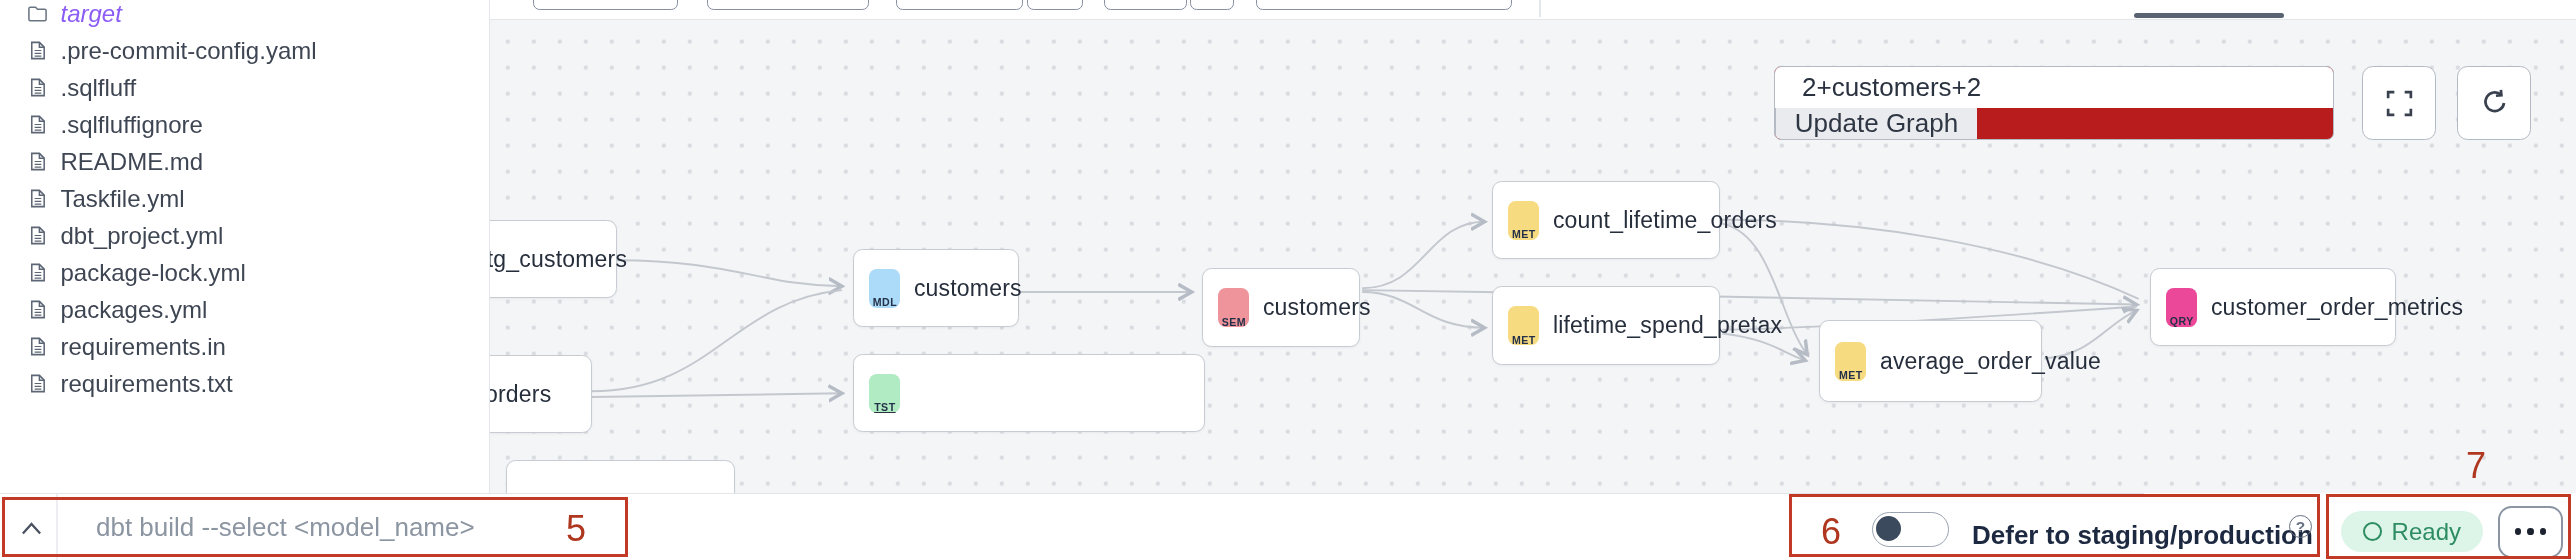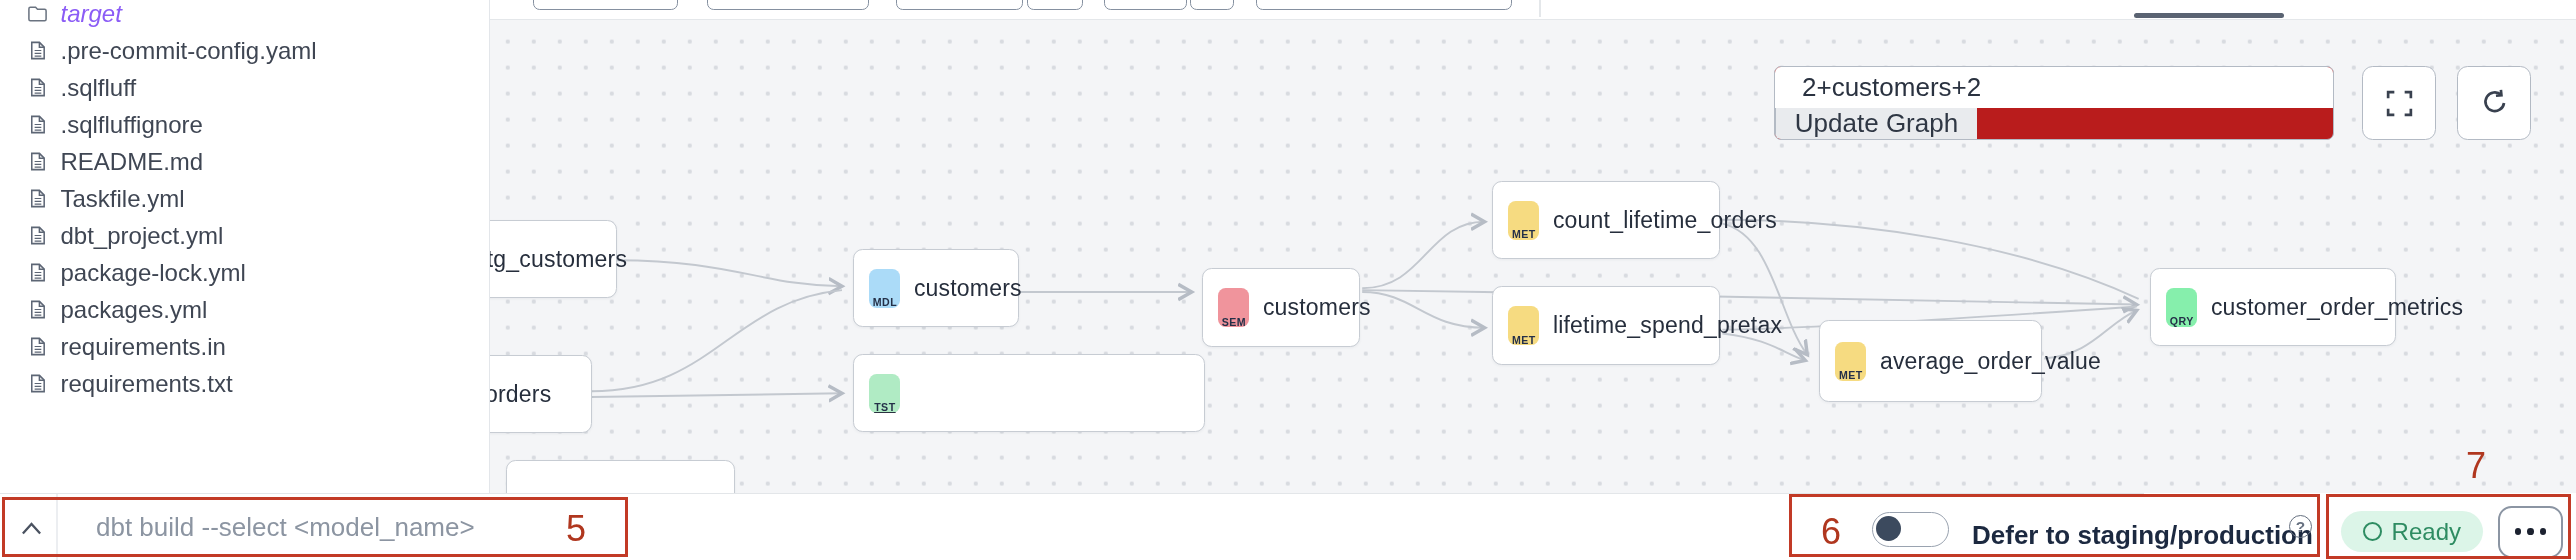--- a/index.html
+++ b/index.html
@@ -28,21 +28,21 @@
   .node{position:absolute;background:#fff;border:1.9px solid #c7ccd3;border-radius:9.6px;
         box-shadow:0 1px 2.9px rgba(40,50,70,.06);display:flex;align-items:center;
         box-sizing:border-box;z-index:2;}
   .node .nlabel{font-size:23px;color:#262e3c;white-space:nowrap;letter-spacing:0.2px;}
   .typeicon{width:31px;height:39px;border-radius:7.7px;margin:0 13.5px 0 15.4px;flex:0 0 auto;
             display:flex;flex-direction:column;align-items:center;justify-content:center;gap:28px;}
   .typeicon svg{display:block;}
   .typeicon .tlabel{font-size:10.6px;font-weight:bold;color:#243048;line-height:10.6px;
                     letter-spacing:0.5px;margin-top:1px;}
   .ic-mdl{background:#abdbf8;} .ic-tst{background:#b0ebc4;} .ic-sem{background:#f0949c;}
-  .ic-met{background:#f6db81;} .ic-qry{background:#86efac;}
+  .ic-met{background:#f6db81;} .ic-qry{background:#ec4899;}
   .node.cut{border-radius:9.6px 9.6px 0 0;}
 
   
   .filetree{position:absolute;left:0;top:0;width:489px;height:493px;background:#fff;
             border-right:1.9px solid #e3e6ea;z-index:5;overflow:hidden;}
   .filetree ul{list-style:none;margin:0;padding:0;position:absolute;left:0;top:-4.8px;width:100%;}
   .filetree li{height:37px;display:flex;align-items:center;cursor:pointer;}
   .filetree li .ticon{width:21px;height:21px;margin-left:27px;margin-right:12.5px;flex:0 0 auto;}
   .filetree li .flabel{font-size:24px;color:#3f4653;white-space:nowrap;}
   .filetree li.folder .flabel{color:#8b5cf6;font-style:italic;}

